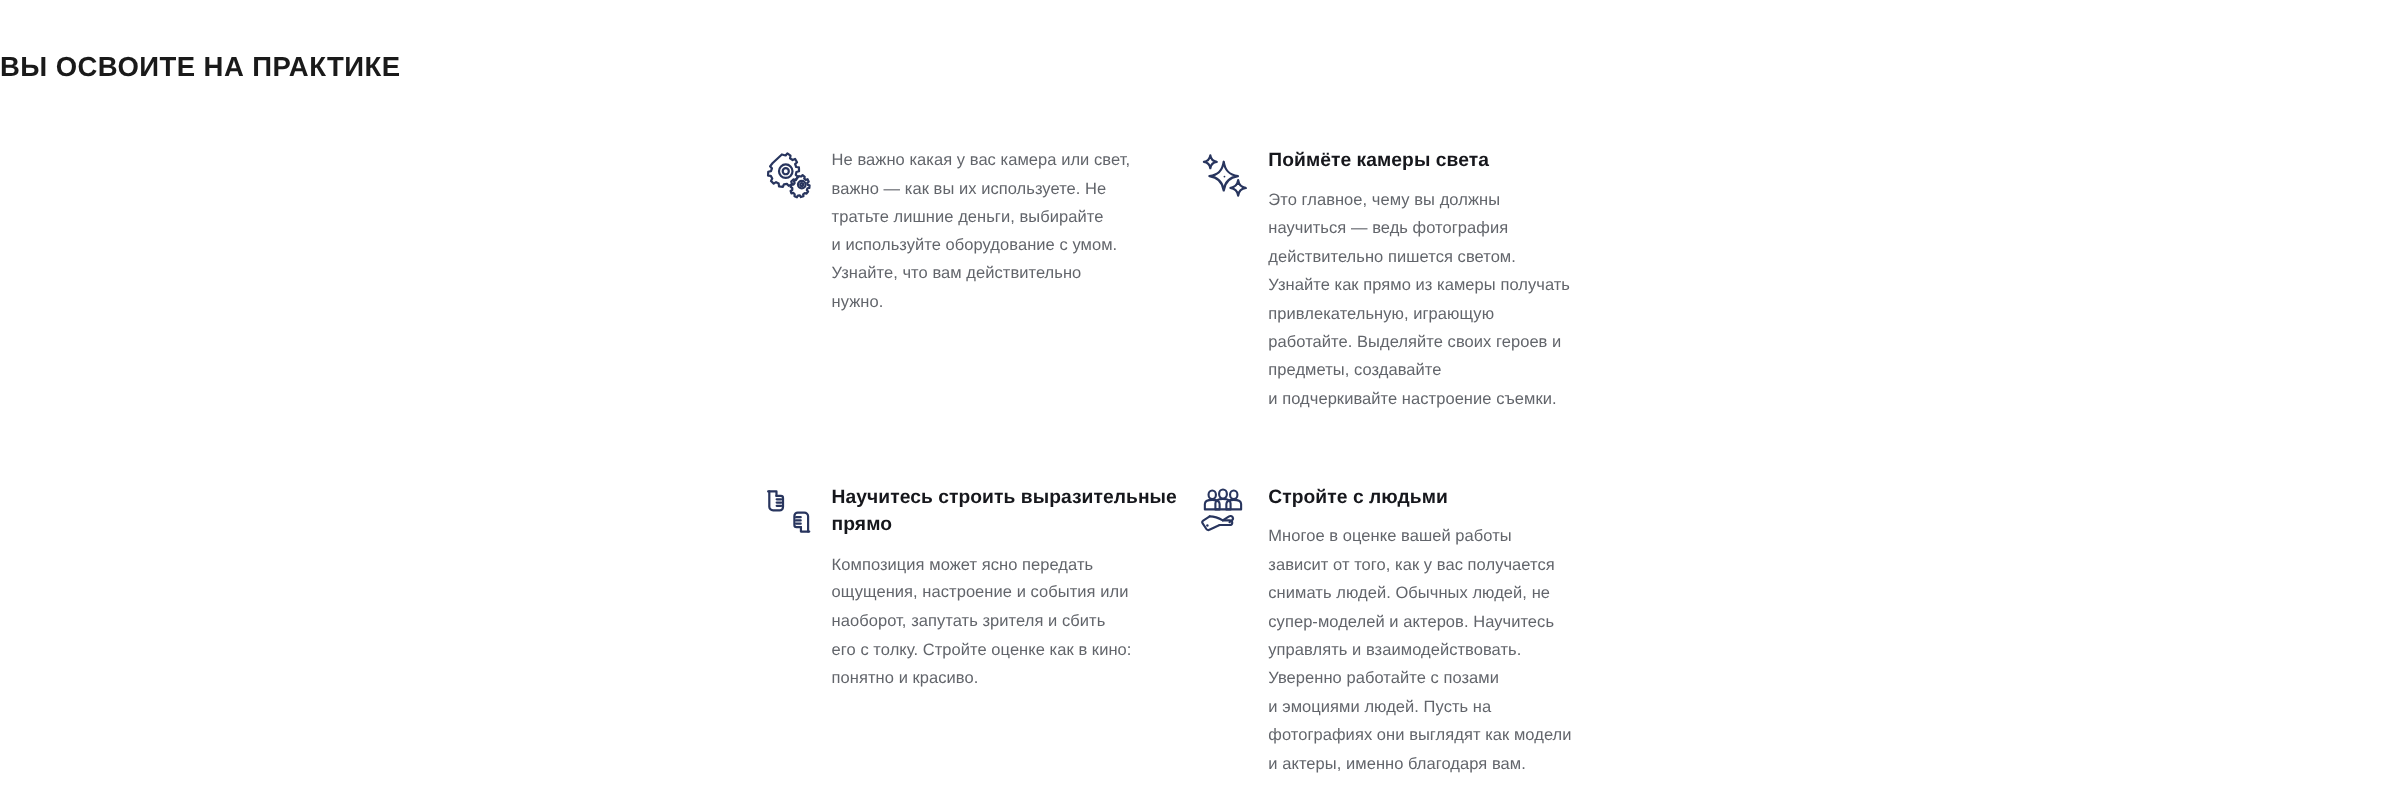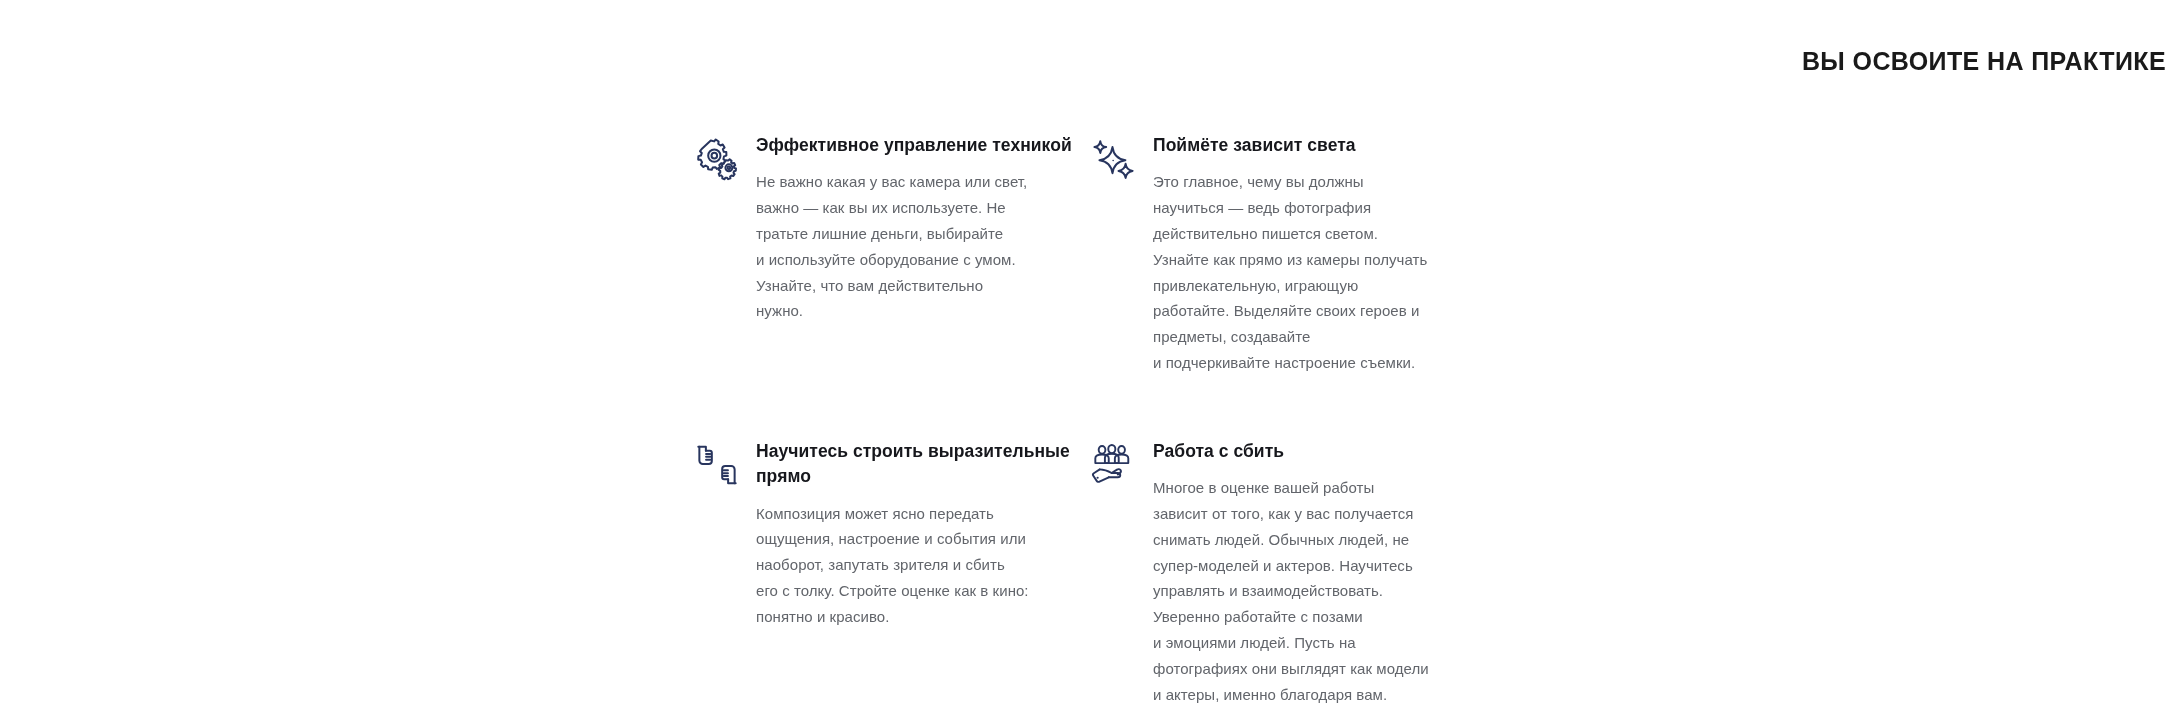--- a/index.html
+++ b/index.html
@@ -23,21 +23,21 @@
     height: 719px;
     background: #ffffff;
   }
 
   
   .section-title {
     position: absolute;
     top: 46px;
     left: 0;
     width: 2166px;
-    text-align: right;
+    text-align: left;
     font-size: 25px;
     font-weight: 700;
     letter-spacing: 0.4px;
     color: #1a1a1a;
     line-height: 1.2;
   }
 
   
   .features {
     position: absolute;
@@ -116,21 +116,20 @@
           <path d="M17.5 4.6 l3.6 1.0 1.6 -2.0 3.0 2.2 -0.4 2.5 2.4 1.6 2.3 -1.1 1.9 3.2 -1.8 1.8 1.0 2.7 2.6 0.3 0.1 3.7 -2.5 0.8 -0.6 2.8 2.0 1.6 -1.8 3.2 -2.5 -0.6 -2.0 2.0 0.9 2.4 -3.3 1.7 -1.7 -1.9 -2.8 0.4 -1.0 2.4 -3.7 -0.5 -0.3 -2.6 -2.5 -1.3 -2.2 1.4 -2.6 -2.6 1.2 -2.3 -1.4 -2.5 -2.6 -0.2 0.2 -3.7 2.6 -0.6 0.9 -2.6 -1.8 -1.9 2.3 -2.9 z"></path>
           <circle cx="21.2" cy="20.5" r="6.4"></circle>
           <circle cx="21.2" cy="20.5" r="2.9"></circle>
 
           <path d="M33.6 25.2 l2.4 0.3 1.2 -1.3 2.0 1.6 -0.5 1.7 1.5 1.2 1.7 -0.6 1.1 2.3 -1.4 1.1 0.4 1.9 1.8 0.4 -0.2 2.5 -1.8 0.4 -0.6 1.8 1.2 1.3 -1.5 2.0 -1.7 -0.6 -1.5 1.2 0.3 1.8 -2.4 0.8 -1.0 -1.5 -1.9 0.1 -0.9 1.6 -2.3 -1.0 0.2 -1.8 -1.4 -1.3 -1.7 0.5 -0.8 -2.4 1.6 -0.9 0.0 -1.9 -1.6 -1.0 0.9 -2.3 1.8 0.2 1.1 -1.5 -0.5 -1.7 z"></path>
           <circle cx="36.4" cy="33.2" r="3.6"></circle>
           <circle cx="36.4" cy="33.2" r="1.4"></circle>
         </svg>
       </div>
       <div class="feature-body">
-        <div class="feature-heading">Эффективное управление техникой</div>
         <div class="feature-text">Не важно какая у вас камера или свет,
 важно — как вы их используете. Не
 тратьте лишние деньги, выбирайте
 и используйте оборудование с умом.
 Узнайте, что вам действительно
 нужно.</div>
       </div>
     </div>
 
     <div class="feature">
@@ -140,21 +139,21 @@
           <path d="M24.5 11.5 C25.6 20.0 29.6 24.0 38.0 25.2 C29.6 26.3 25.6 30.4 24.5 38.8 C23.3 30.4 19.3 26.3 10.9 25.2 C19.3 24.0 23.3 20.0 24.5 11.5 Z"></path>
 
           <path d="M11.8 5.5 C12.3 9.3 14.1 11.0 17.9 11.6 C14.1 12.1 12.3 13.9 11.8 17.7 C11.2 13.9 9.5 12.1 5.7 11.6 C9.5 11.0 11.2 9.3 11.8 5.5 Z"></path>
 
           <path d="M38.2 29.0 C38.8 33.6 40.9 35.7 45.5 36.4 C40.9 37.0 38.8 39.1 38.2 43.7 C37.5 39.1 35.4 37.0 30.8 36.4 C35.4 35.7 37.5 33.6 38.2 29.0 Z"></path>
 
           <circle cx="25.2" cy="25.6" r="0.85" fill="#28355e" stroke="none"></circle>
         </svg>
       </div>
       <div class="feature-body">
-        <div class="feature-heading">Поймёте зависит света</div>
+        <div class="feature-heading">Поймёте камеры света</div>
         <div class="feature-text">Это главное, чему вы должны
 научиться — ведь фотография
 действительно пишется светом.
 Узнайте как прямо из камеры получать
 привлекательную, играющую
 работайте. Выделяйте своих героев и
 предметы, создавайте
 и подчеркивайте настроение съемки.</div>
       </div>
     </div>
@@ -209,21 +208,21 @@
                    L30.0 32.4 C31.6 32.4 32.6 33.4 32.6 34.6
                    C32.6 35.8 31.6 36.8 30.0 36.8 L20.6 36.8"></path>
           <path d="M23.6 32.4 L29.2 28.8 C30.6 27.9 32.2 28.2 32.9 29.3
                    C33.6 30.4 33.2 31.9 31.8 32.8 L30.0 34.0"></path>
           <path d="M11.2 28.6 L5.0 32.6 C4.1 33.2 3.9 34.3 4.5 35.2
                    L8.2 40.8 C8.8 41.7 10.0 41.9 10.9 41.3 L20.6 36.8"></path>
           <circle cx="9.0" cy="37.3" r="1.15" fill="#28355e" stroke="none"></circle>
         </svg>
       </div>
       <div class="feature-body">
-        <div class="feature-heading">Работа с сбить</div>
+        <div class="feature-heading">Стройте с людьми</div>
         <div class="feature-text">Многое в оценке вашей работы
 зависит от того, как у вас получается
 снимать людей. Обычных людей, не
 супер-моделей и актеров. Научитесь
 управлять и взаимодействовать.
 Уверенно работайте с позами
 и эмоциями людей. Пусть на
 фотографиях они выглядят как модели
 и актеры, именно благодаря вам.</div>
       </div>

